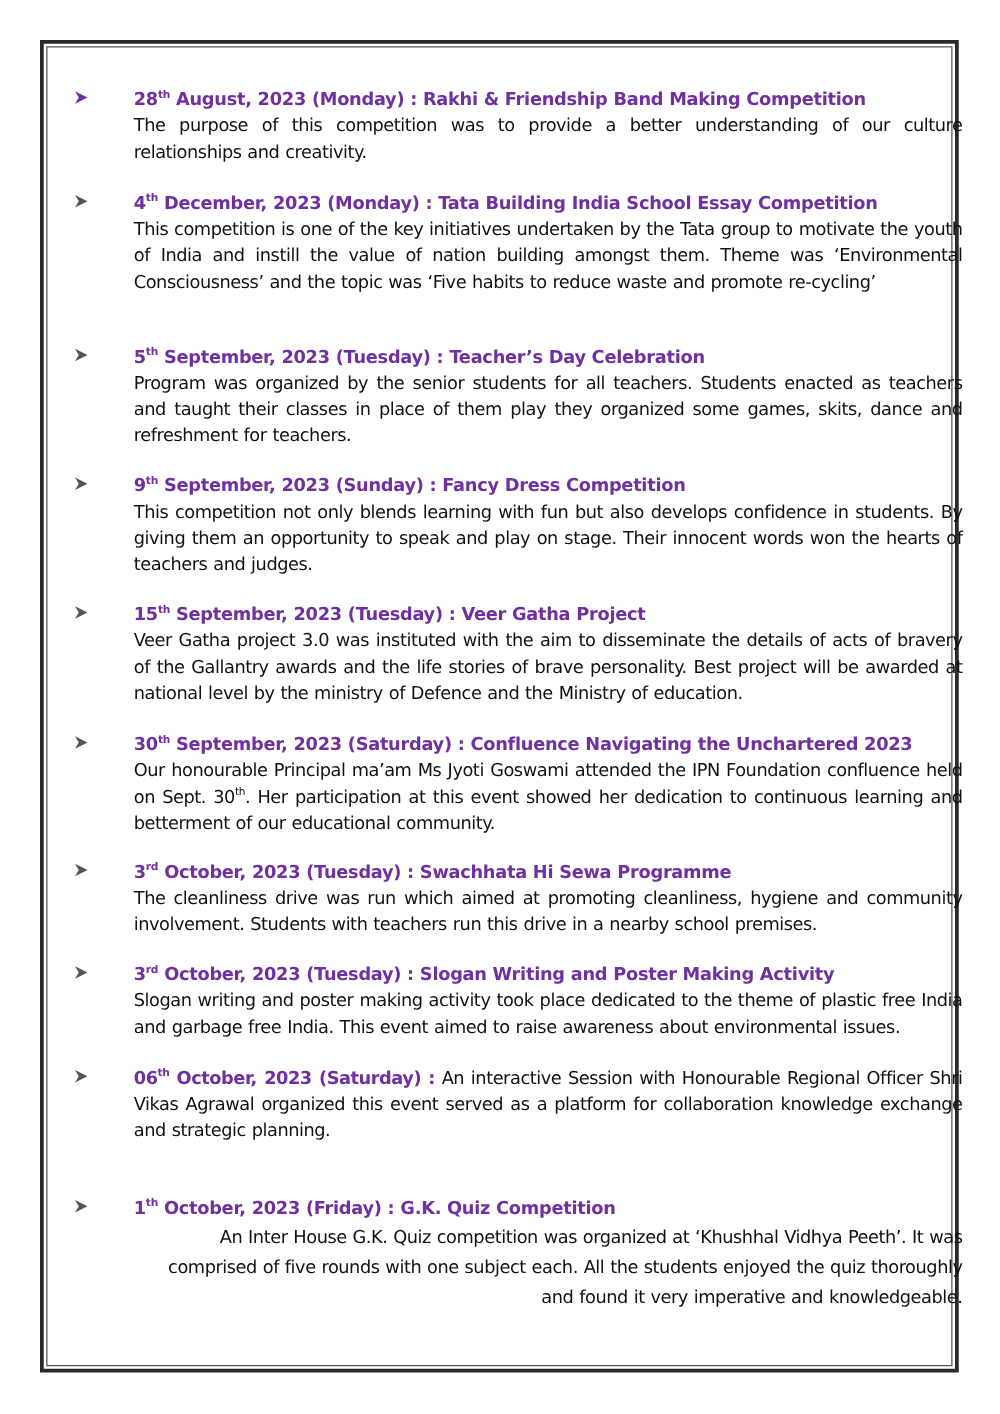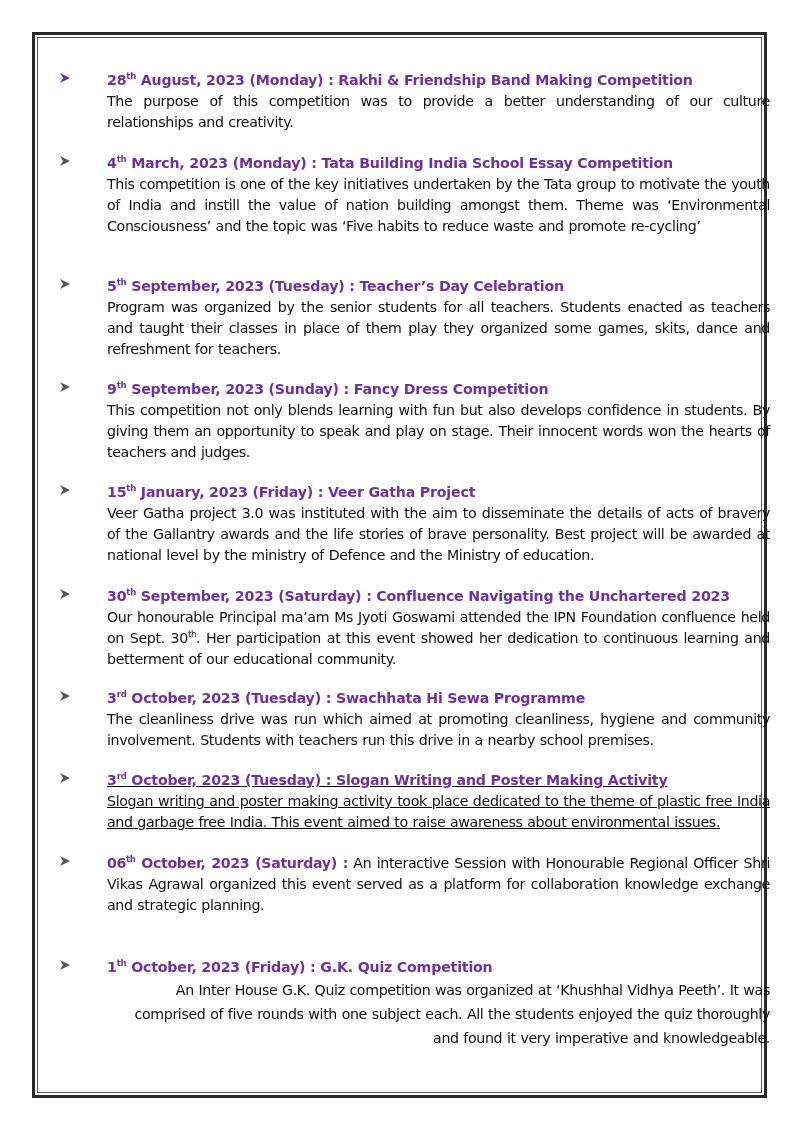--- a/index.html
+++ b/index.html
@@ -55,21 +55,21 @@
     </div>
   </div>
 
   <div class="item" style="top:153px;">
     <span class="bullet">
       <svg width="14" height="14" viewBox="0 0 14 14">
           <path d="M2 2 L12 7 L2 12 L5 7 Z" fill="#555555"></path>
         </svg>
     </span>
     <div class="text-block">
-      <div class="heading"><span>4</span><sup>th</sup><span> March, 2023 (Monday) : Tata Building India School Essay Competition</span></div>
+      <div class="heading"><span>4</span><sup>th</sup><span> December, 2023 (Monday) : Tata Building India School Essay Competition</span></div>
       <div class="body">This competition is one of the key initiatives undertaken by the Tata group to motivate the youth of India and instill the value of nation building amongst them. Theme was ‘Environmental Consciousness’ and the topic was ‘Five habits to reduce waste and promote re-cycling’</div>
     </div>
   </div>
 
   <div class="item" style="top:276px;">
     <span class="bullet">
       <svg width="14" height="14" viewBox="0 0 14 14">
           <path d="M2 2 L12 7 L2 12 L5 7 Z" fill="#555555"></path>
         </svg>
     </span>
@@ -91,21 +91,21 @@
     </div>
   </div>
 
   <div class="item" style="top:482px;">
     <span class="bullet">
       <svg width="14" height="14" viewBox="0 0 14 14">
           <path d="M2 2 L12 7 L2 12 L5 7 Z" fill="#555555"></path>
         </svg>
     </span>
     <div class="text-block">
-      <div class="heading"><span>15</span><sup>th</sup><span> January, 2023 (Friday) : Veer Gatha Project</span></div>
+      <div class="heading"><span>15</span><sup>th</sup><span> September, 2023 (Tuesday) : Veer Gatha Project</span></div>
       <div class="body">Veer Gatha project 3.0 was instituted with the aim to disseminate the details of acts of bravery of the Gallantry awards and the life stories of brave personality. Best project will be awarded at national level by the ministry of Defence and the Ministry of education.</div>
     </div>
   </div>
 
   <div class="item" style="top:586px;">
     <span class="bullet">
       <svg width="14" height="14" viewBox="0 0 14 14">
           <path d="M2 2 L12 7 L2 12 L5 7 Z" fill="#555555"></path>
         </svg>
     </span>
@@ -120,21 +120,21 @@
       <svg width="14" height="14" viewBox="0 0 14 14">
           <path d="M2 2 L12 7 L2 12 L5 7 Z" fill="#555555"></path>
         </svg>
     </span>
     <div class="text-block">
       <div class="heading"><span>3</span><sup>rd</sup><span> October, 2023 (Tuesday) : Swachhata Hi Sewa Programme</span></div>
       <div class="body">The cleanliness drive was run which aimed at promoting cleanliness, hygiene and community involvement. Students with teachers run this drive in a nearby school premises.</div>
     </div>
   </div>
 
-  <div class="item" style="top:770px;text-decoration:underline;">
+  <div class="item" style="top:770px;">
     <span class="bullet">
       <svg width="14" height="14" viewBox="0 0 14 14">
           <path d="M2 2 L12 7 L2 12 L5 7 Z" fill="#555555"></path>
         </svg>
     </span>
     <div class="text-block">
       <div class="heading"><span>3</span><sup>rd</sup><span> October, 2023 (Tuesday) : Slogan Writing and Poster Making Activity</span></div>
       <div class="body">Slogan writing and poster making activity took place dedicated to the theme of plastic free India and garbage free India. This event aimed to raise awareness about environmental issues.</div>
     </div>
   </div>

